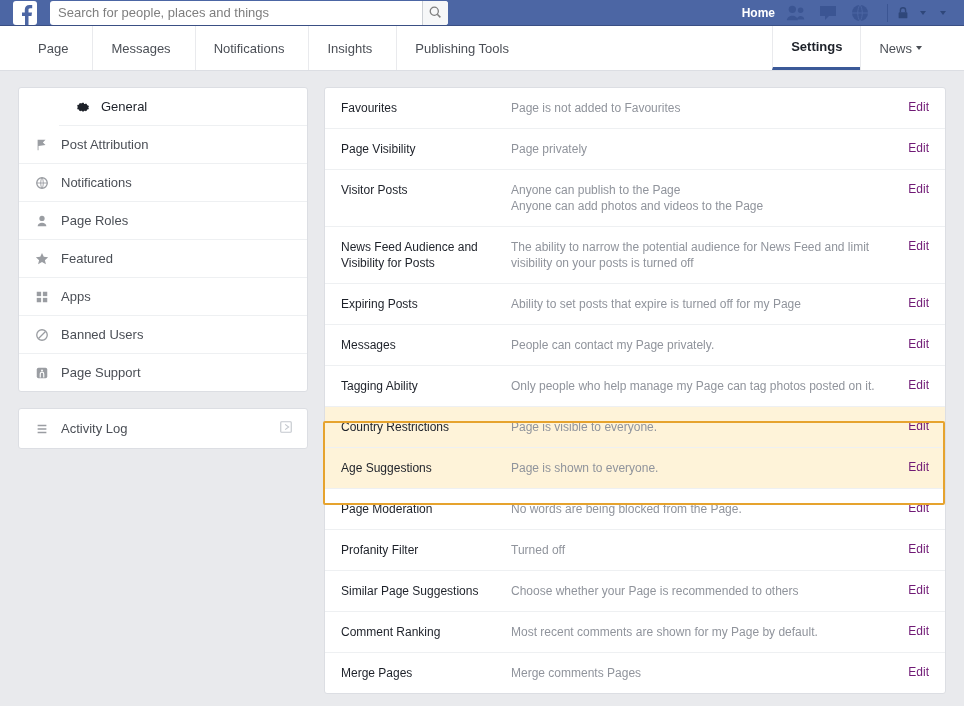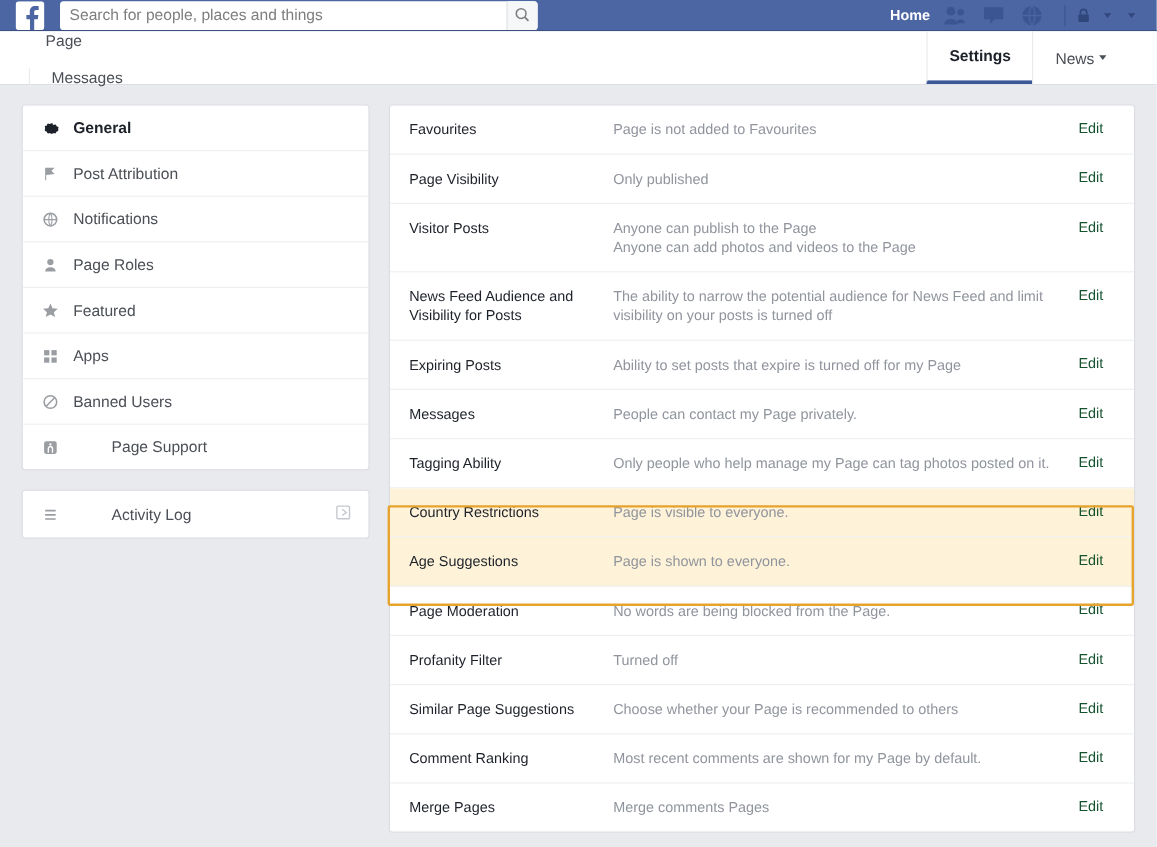--- a/index.html
+++ b/index.html
@@ -86,22 +86,21 @@
   .nav {
     background: #fff;
     height: 45px;
     border-bottom: 1px solid #dcdee3;
     padding: 0 24px;
     display: flex;
     align-items: stretch;
   }
   .nav-left {
     display: flex;
-    gap: 16px;
-    flex-direction: column;
+    gap: 6px;
   }
   .nav-item {
     display: flex;
     align-items: center;
     padding: 0 18px;
     font-size: 13px;
     color: #4b4f56;
     border-left: 1px solid #e9eaed;
     cursor: pointer;
   }
@@ -140,24 +139,25 @@
   .panel + .panel { margin-top: 16px; }
   .side-row {
     display: flex;
     align-items: center;
     padding: 11px 14px;
     border-bottom: 1px solid #eef0f2;
     color: #4b4f56;
     font-size: 13px;
     cursor: pointer;
   }
-  .panel .side-row:last-child { border-bottom: 0; gap: 32px; }
+  .panel .side-row:last-child { border-bottom: 0; }
   .side-row.selected {
-    font-weight: bold;
+    font-weight: normal;
     color: #1d2129;
+    margin-left: 40px;
   }
   .side-icon {
     width: 18px;
     margin-right: 10px;
     color: #9a9da2;
     display:flex; align-items:center; justify-content:center;
   }
   .side-row.selected .side-icon { color: #1d2129; }
   .side-row .go-icon {
     margin-left: auto; color:#c4c8ce;
@@ -187,22 +187,22 @@
     line-height: 16px;
     padding-right: 8px;
   }
   .srow-desc {
     flex: 1;
     color: #90949c;
     line-height: 16px;
   }
   .srow-edit {
     flex: 0 0 40px;
-    text-align: center;
-    color: #14532d;
+    text-align: right;
+    color: #701a75;
     cursor: pointer;
   }
 </style>
 </head>
 <body>
 
 <div class="topbar">
   <div class="fb-logo">
     <svg viewBox="0 0 24 24">
       <rect x="0" y="0" width="24" height="24" rx="3" fill="#fff"></rect>
@@ -370,21 +370,21 @@
 
   <div class="settings-panel" id="settings-panel">
 
   <div class="srow">
         <div class="srow-label">Favourites</div>
         <div class="srow-desc">Page is not added to Favourites</div>
         <div class="srow-edit">Edit</div>
       </div>
       <div class="srow">
         <div class="srow-label">Page Visibility</div>
-        <div class="srow-desc">Only published</div>
+        <div class="srow-desc">Page privately</div>
         <div class="srow-edit">Edit</div>
       </div>
       <div class="srow">
         <div class="srow-label">Visitor Posts</div>
         <div class="srow-desc">Anyone can publish to the Page<br>Anyone can add photos and videos to the Page</div>
         <div class="srow-edit">Edit</div>
       </div>
       <div class="srow">
         <div class="srow-label">News Feed Audience and Visibility for Posts</div>
         <div class="srow-desc">The ability to narrow the potential audience for News Feed and limit visibility on your posts is turned off</div>

